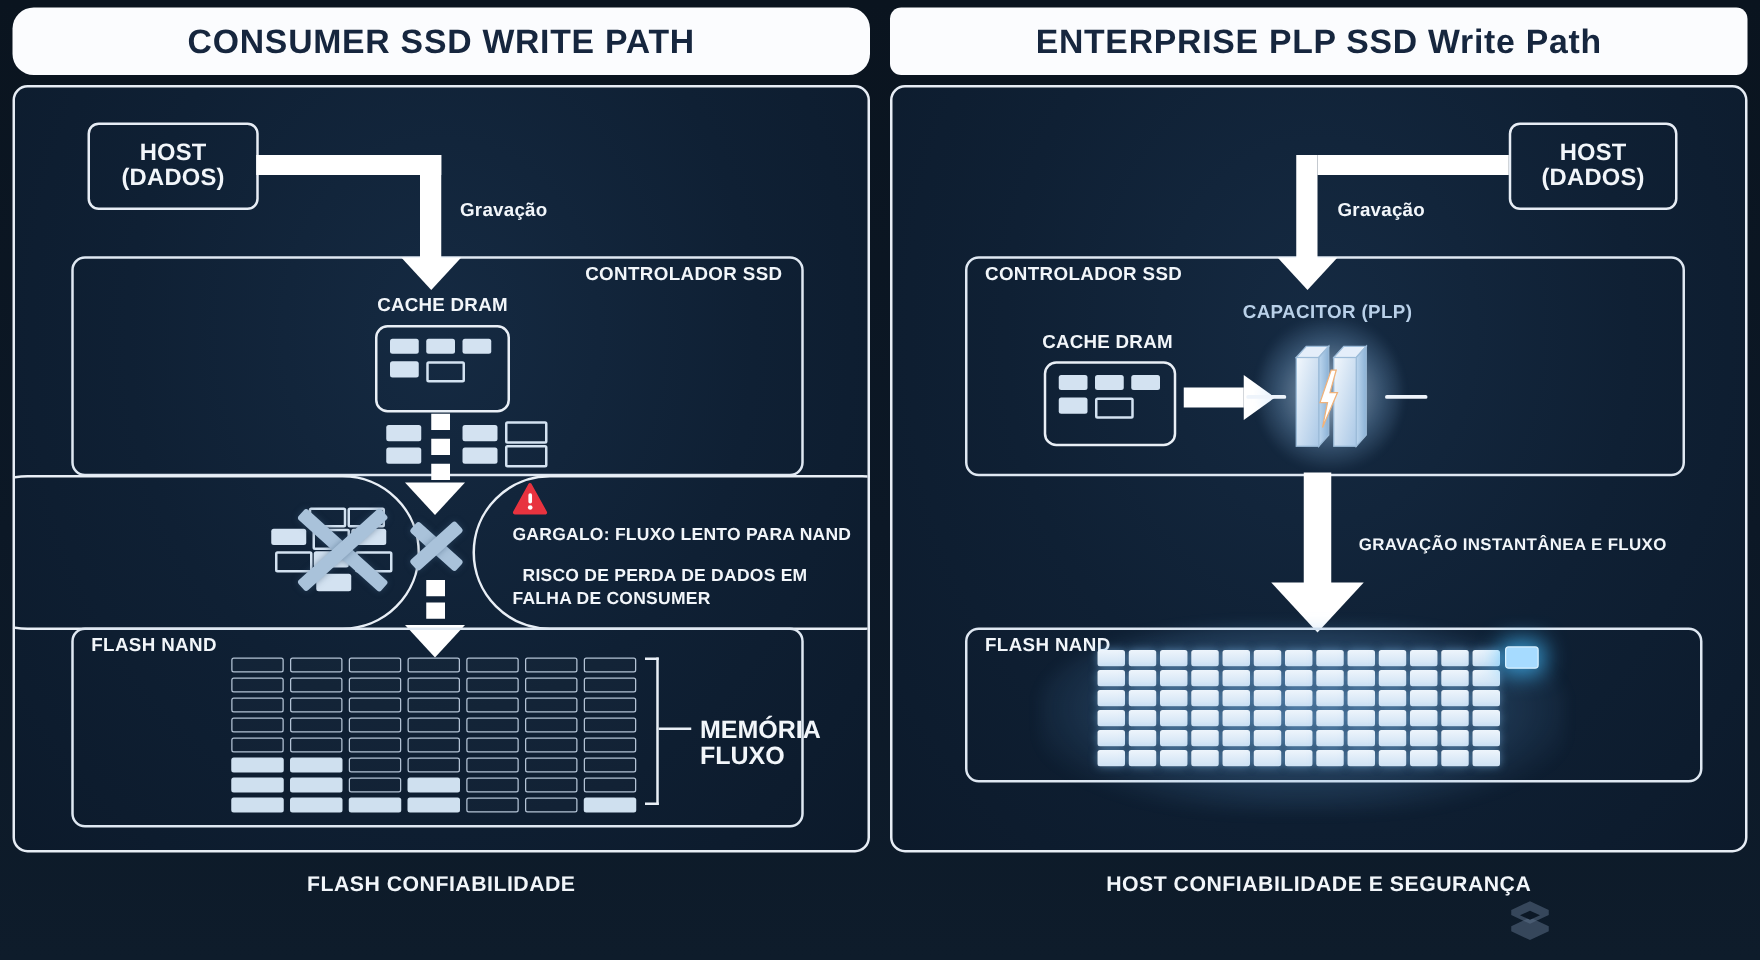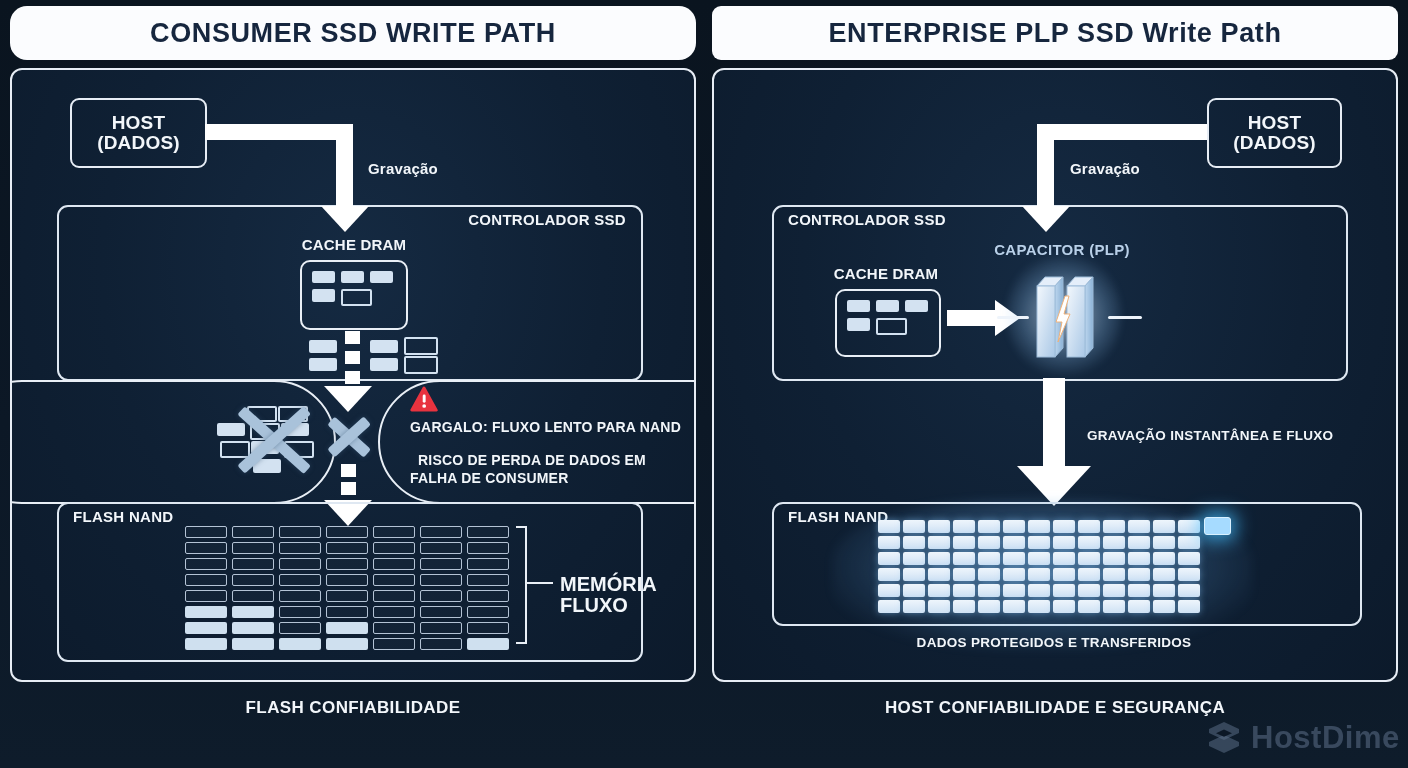--- a/index.html
+++ b/index.html
@@ -380,28 +380,26 @@
       <div class="nand-cell filled"></div>
       <div class="nand-cell filled"></div>
       <div class="nand-cell filled"></div>
       <div class="nand-cell filled"></div>
       <div class="nand-cell filled"></div>
       <div class="nand-cell filled"></div>
       <div class="nand-cell filled"></div>
     </div>
   <div class="bright-cell" style="left:490px;top:447px;"></div>
 
-  <span class="center-note" style="left:40px;top:565px;width:600px;">DADOS PROTEGIDOS E TRANSFERIDOS</span>
 </div>
 
 <div class="caption" style="left:10px;">FLASH CONFIABILIDADE</div>
 <div class="caption" style="left:712px;">HOST CONFIABILIDADE E SEGURANÇA</div>
 
 <div class="watermark">
   <span style="display:flex;">
     <svg width="36" height="34" viewBox="0 0 36 34" fill="currentColor">
       <path d="M18 1 L33 8 L33 12 L18 19 L3 12 L3 8 Z" opacity=".95"></path>
       <path d="M18 14 L33 21 L33 25 L18 32 L3 25 L3 21 Z" opacity=".95"></path>
       <path d="M18 8.5 L26 12.2 L18 15.8 L10 12.2 Z" fill="#0c1826"></path>
     </svg>
   </span>
-  <span class="wm-text">HostDime</span>
 </div>
 
 </body></html>

